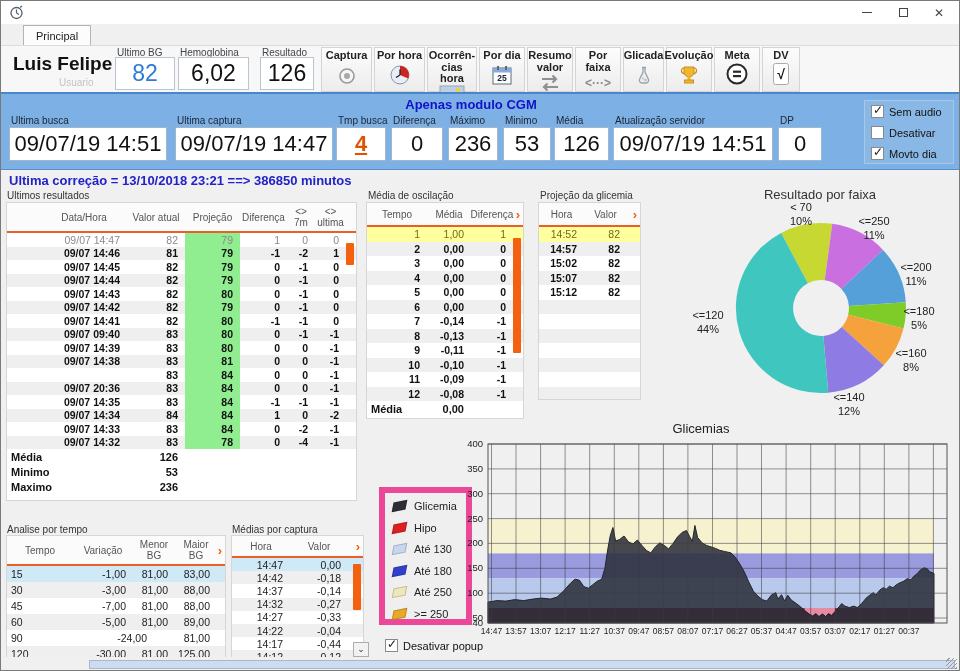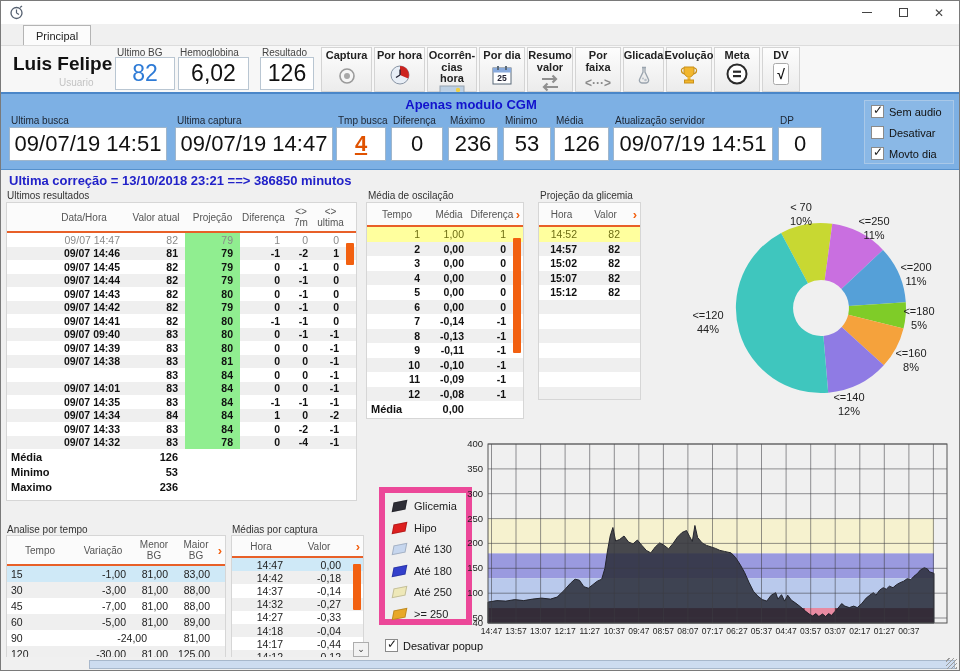--- a/index.html
+++ b/index.html
@@ -329,21 +329,21 @@
         <div class="td" style="width: 86px; flex: 0 0 86px; margin-top: 36px;">09/07 14:37</div>
         <div class="td" style="width: 58px; flex: 0 0 58px;">83</div>
         <div class="td green" style="width: 55px; flex: 0 0 55px;">84</div>
         <div class="td" style="width: 47px; flex: 0 0 47px;">0</div>
         <div class="td" style="width: 28px; flex: 0 0 28px;">0</div>
         <div class="td" style="width: 31px; flex: 0 0 31px;">-1</div>
       </div>
       <div class="tr alt" style="height: 13.5px;">
         <div class="td" style="width: 12px; flex: 0 0 12px;"></div>
         <div class="td" style="width: 22px; flex: 0 0 22px;"></div>
-        <div class="td" style="width: 86px; flex: 0 0 86px;">09/07 14:01</div>
+        <div class="td" style="width: 86px; flex: 0 0 86px;">09/07 20:36</div>
         <div class="td" style="width: 58px; flex: 0 0 58px;">83</div>
         <div class="td green" style="width: 55px; flex: 0 0 55px;">84</div>
         <div class="td" style="width: 47px; flex: 0 0 47px;">0</div>
         <div class="td" style="width: 28px; flex: 0 0 28px;">0</div>
         <div class="td" style="width: 31px; flex: 0 0 31px;">-1</div>
       </div>
       <div class="tr" style="height: 13.5px;">
         <div class="td" style="width: 12px; flex: 0 0 12px;"></div>
         <div class="td" style="width: 22px; flex: 0 0 22px;"></div>
         <div class="td" style="width: 86px; flex: 0 0 86px;">09/07 14:35</div>
@@ -524,20 +524,21 @@
         <div class="td" style="width: 45px; flex: 0 0 45px;"></div>
         <div class="td" style="width: 43px; flex: 0 0 43px;"></div>
       </div>
       <div class="tr alt" style="height: 14.5px;">
         <div class="td" style="width: 45px; flex: 0 0 45px;"></div>
         <div class="td" style="width: 43px; flex: 0 0 43px;"></div>
       </div>
     </div>
 
   <div id="pie-wrap">
+    <div id="pie-title">Resultado por faixa</div>
     <svg id="pie-svg" class="abs" style="left:0;top:14px" width="278" height="212" viewBox="0 0 278 212">
         <path d="M100.1 31.9 A85 85 0 0 1 151.3 22.8 L143.7 79.2 A28 28 0 0 0 126.9 82.3 Z" fill="#c8d832"></path>
         <path d="M151.3 22.8 A85 85 0 0 1 202.0 48.9 L160.4 87.9 A28 28 0 0 0 143.7 79.2 Z" fill="#c96fe0"></path>
         <path d="M202.0 48.9 A85 85 0 0 1 224.8 101.2 L167.9 105.1 A28 28 0 0 0 160.4 87.9 Z" fill="#55a0d8"></path>
         <path d="M224.8 101.2 A85 85 0 0 1 222.5 127.4 L167.2 113.7 A28 28 0 0 0 167.9 105.1 Z" fill="#7fcc28"></path>
         <path d="M222.5 127.4 A85 85 0 0 1 202.8 164.3 L160.7 125.9 A28 28 0 0 0 167.2 113.7 Z" fill="#f5a23c"></path>
         <path d="M202.8 164.3 A85 85 0 0 1 147.2 191.7 L142.4 134.9 A28 28 0 0 0 160.7 125.9 Z" fill="#8f7be4"></path>
         <path d="M147.2 191.7 A85 85 0 0 1 100.1 31.9 L126.9 82.3 A28 28 0 0 0 142.4 134.9 Z" fill="#3fc6be"></path>
       </svg>
     <div id="pie-labels">
@@ -634,21 +635,21 @@
       </div>
       <div class="tr plain alt" style="height: 13.2px;">
         <div class="td" style="width: 58px; flex: 0 0 58px;">14:32</div>
         <div class="td" style="width: 58px; flex: 0 0 58px;">-0,27</div>
       </div>
       <div class="tr plain" style="height: 13.2px;">
         <div class="td" style="width: 58px; flex: 0 0 58px;">14:27</div>
         <div class="td" style="width: 58px; flex: 0 0 58px;">-0,33</div>
       </div>
       <div class="tr plain alt" style="height: 13.2px;">
-        <div class="td" style="width: 58px; flex: 0 0 58px;">14:18</div>
+        <div class="td" style="width: 58px; flex: 0 0 58px;">14:22</div>
         <div class="td" style="width: 58px; flex: 0 0 58px;">-0,04</div>
       </div>
       <div class="tr plain" style="height: 13.2px;">
         <div class="td" style="width: 58px; flex: 0 0 58px;">14:17</div>
         <div class="td" style="width: 58px; flex: 0 0 58px;">-0,44</div>
       </div>
       <div class="tr plain alt" style="height: 13.2px;">
         <div class="td" style="width: 58px; flex: 0 0 58px;">14:12</div>
         <div class="td" style="width: 58px; flex: 0 0 58px;">0,12</div>
       </div>
@@ -684,20 +685,21 @@
       </div>
     </div>
 
   <div class="chk" style="left:384px;top:638px">
     <span class="box">
         <span class="mark" id="popup-mark">✓</span>
       </span>
     <span>Desativar popup</span>
   </div>
 
+  <div id="chart-title">Glicemias</div>
   <svg id="area-svg" class="abs" style="left:455px;top:434px" width="505" height="216" viewBox="455 434 505 216">
       <rect x="487" y="517.6" width="446" height="34.8" fill="#f6f2cf"></rect>
       <rect x="487" y="552.4" width="446" height="24.9" fill="#9a9adf"></rect>
       <rect x="487" y="577.3" width="446" height="29.8" fill="#b9c9ec"></rect>
       <rect x="487" y="607.1" width="446" height="14.9" fill="#6f2a3e"></rect>
       <polygon points="803.7,607.1 803.7,609.6 808.1,613.0 811.7,615.0 814.8,612.6 817.9,615.5 821.5,613.0 824.6,615.5 827.7,612.6 830.4,614.5 834.0,610.6 834.0,607.1" fill="#e88ba2"></polygon>
       <path d="M487 601.1 L487.0 601.1 L495.9 599.6 L504.8 600.1 L513.8 598.6 L522.7 599.6 L531.6 598.1 L540.5 597.1 L549.4 598.1 L556.1 596.1 L562.8 589.7 L569.5 582.2 L574.0 578.2 L578.4 579.2 L582.9 585.7 L587.4 587.2 L591.8 583.7 L596.3 580.2 L600.7 578.2 L603.9 567.3 L606.5 549.9 L609.2 535.0 L611.9 526.5 L614.6 540.0 L618.6 538.5 L623.0 535.0 L627.5 541.0 L632.0 542.9 L636.4 539.0 L640.9 544.4 L645.3 549.4 L649.8 551.9 L654.3 545.9 L658.7 541.9 L663.2 544.4 L667.6 547.9 L672.1 542.4 L676.5 536.0 L681.0 531.5 L685.5 529.5 L688.6 535.5 L691.3 540.5 L693.9 524.5 L696.6 536.5 L701.1 541.9 L705.5 544.4 L710.0 545.9 L714.5 547.4 L718.9 549.4 L723.4 550.4 L730.1 551.9 L734.5 556.4 L739.0 563.3 L743.5 571.3 L747.9 581.2 L752.4 590.2 L756.8 595.1 L761.3 598.6 L765.8 600.1 L770.2 594.2 L774.7 591.7 L776.9 598.1 L780.5 593.7 L783.6 600.1 L786.7 594.2 L790.3 599.1 L794.7 602.1 L799.2 605.6 L803.7 609.6 L808.1 613.0 L811.7 615.0 L814.8 612.6 L817.9 615.5 L821.5 613.0 L824.6 615.5 L827.7 612.6 L830.4 614.5 L834.0 610.6 L837.1 607.1 L840.7 602.6 L843.8 605.1 L848.3 606.6 L852.7 605.1 L856.3 606.6 L860.7 602.6 L865.2 597.1 L868.8 594.2 L872.3 591.7 L875.0 594.2 L878.6 589.2 L882.2 586.7 L885.3 588.2 L888.4 585.2 L892.0 586.7 L895.5 583.7 L899.1 581.7 L902.7 580.2 L906.2 577.7 L909.8 578.7 L912.9 575.3 L916.1 572.8 L919.6 568.8 L923.2 566.8 L926.3 567.8 L928.5 570.8 L933.0 572.3 L933 622 L487 622 Z" fill="rgba(42,44,56,0.86)" stroke="#23242c" stroke-width="1"></path>
       <path d="M487 443.0 H946 M487 467.9 H946 M487 492.7 H946 M487 517.6 H946 M487 542.4 H946 M487 567.3 H946 M487 592.2 H946 M487 617.0 H946 M490.5 443 V622 M515.0 443 V622 M539.6 443 V622 M564.1 443 V622 M588.7 443 V622 M613.3 443 V622 M637.8 443 V622 M662.4 443 V622 M686.9 443 V622 M711.5 443 V622 M736.0 443 V622 M760.5 443 V622 M785.1 443 V622 M809.7 443 V622 M834.2 443 V622 M858.8 443 V622 M883.3 443 V622 M907.9 443 V622 M932.4 443 V622 " stroke="rgba(60,60,66,0.55)" stroke-width="1" fill="none"></path>
       <rect x="487" y="443" width="459" height="179" fill="none" stroke="#555" stroke-width="1"></rect>
       <text x="482" y="446.0" text-anchor="end" font-size="9.5" fill="#222">400</text>

